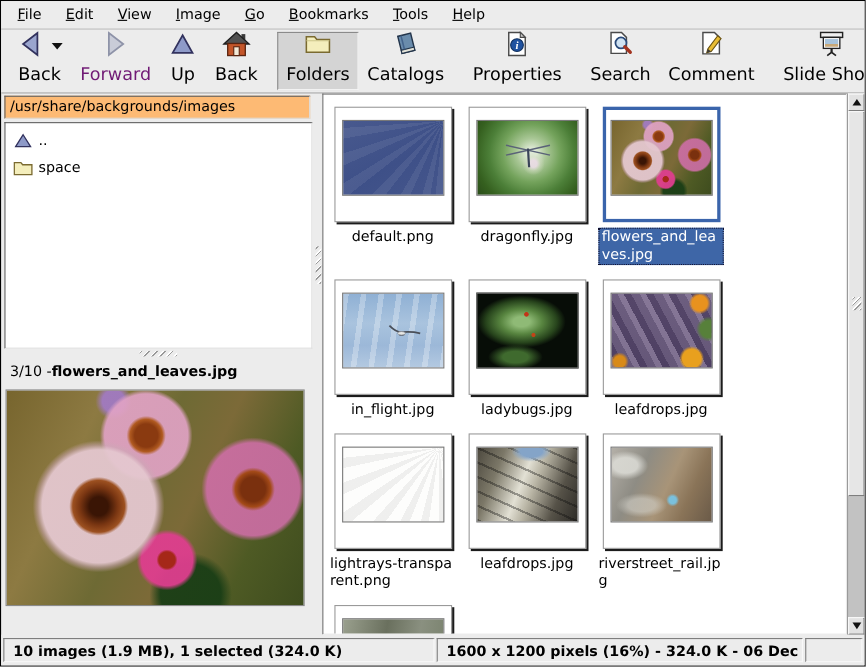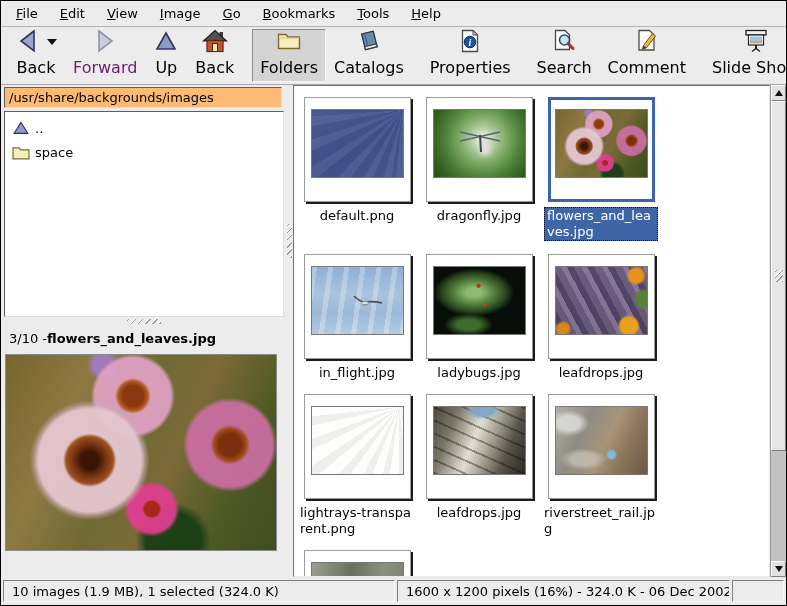--- a/index.html
+++ b/index.html
@@ -109,21 +109,21 @@
   .scrollbar { width:16px; flex:none; background:#c2c2c2; border-left:1px solid #9a9a9a; display:flex; flex-direction:column; }
   .sb-btn { height:16px; flex:none; background:#e2e2e2; border:1px solid; border-color:#fafafa #7e7e7e #7e7e7e #fafafa; display:flex; align-items:center; justify-content:center; }
   .arrow-up { width:0; height:0; border-left:4px solid transparent; border-right:4px solid transparent; border-bottom:6px solid #111; }
   .arrow-down { width:0; height:0; border-left:4px solid transparent; border-right:4px solid transparent; border-top:6px solid #111; }
   .sb-track { flex:1; position:relative; }
   .sb-thumb { position:absolute; top:0; left:0; right:0; height:76%; background:#e6e6e6; border:1px solid; border-color:#fafafa #7e7e7e #7e7e7e #fafafa; display:flex; align-items:center; justify-content:center; }
   .grip-sb { width:8px; height:12px; background:repeating-linear-gradient(135deg,#ffffff 0 1px,#9a9a9a 1px 2px,rgba(0,0,0,0) 2px 4px); }
 
   
   .statusbar { height:28px; flex:none; display:flex; align-items:center; padding:0 2px; background:#ececec; }
-  .sb-frame { height:22px; border:1px solid; border-color:#7e7e7e #f8f8f8 #f8f8f8 #7e7e7e; display:flex; align-items:center; padding:1px 8px; white-space:nowrap; overflow:hidden; }
+  .sb-frame { height:22px; border:1px solid; border-color:#7e7e7e #f8f8f8 #f8f8f8 #7e7e7e; display:flex; align-items:flex-end; padding:1px 8px; white-space:nowrap; overflow:hidden;font-weight:bold; }
   .sb-left { width:392px; flex:none; }
   .sb-right { width:333px; flex:none; margin-left:2px; }
   .sb-end { flex:1; margin-left:2px; }
 </style>
 </head>
 <body>
 
 <div class="window">
 
   <div class="menubar">

